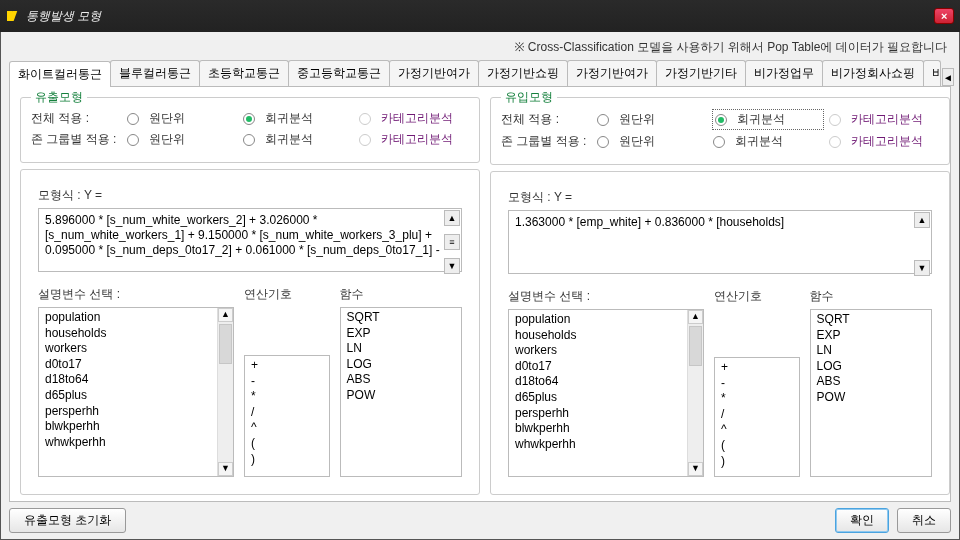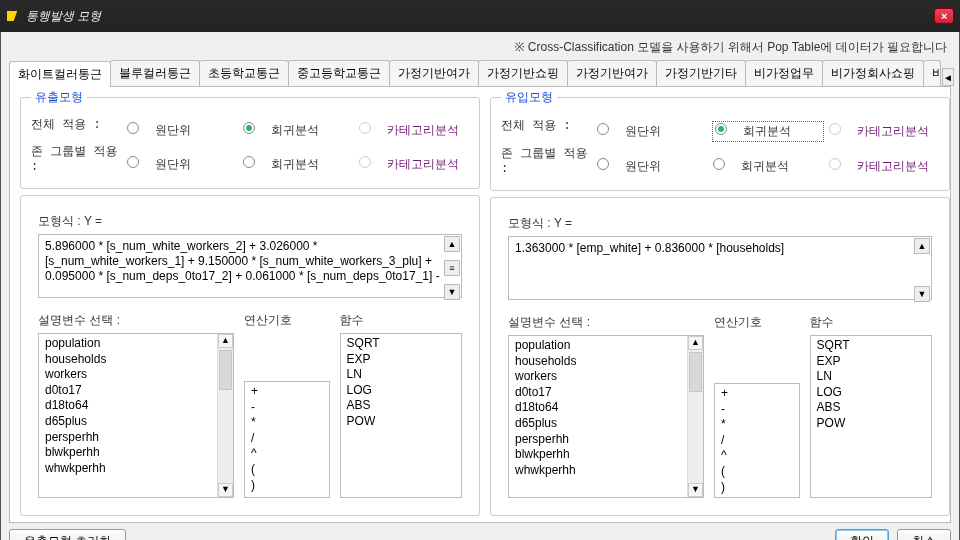--- a/index.html
+++ b/index.html
@@ -13,24 +13,24 @@
 .body { flex: 1; background: #f0f0f0; border: 1px solid #555; border-top: none; display: flex; flex-direction: column; padding: 4px 8px 6px; }
 .notice { text-align: right; font-size: 12px; color: #333; padding: 2px 4px 4px; }
 .tabrow { display: flex; align-items: flex-end; border-bottom: 1px solid #bbb; position: relative; }
 .tab { font-size: 12px; padding: 4px 8px; border: 1px solid #bbb; border-bottom: none; background: #f5f5f5; margin-right: -1px; cursor: pointer; white-space: nowrap; border-radius: 3px 3px 0 0; }
 .tab.active { background: #fff; font-weight: normal; position: relative; top: 1px; }
 .tabscroll { width: 16px; height: 18px; border: 1px solid #bbb; background: #eee; font-size: 10px; display: flex; align-items: center; justify-content: center; cursor: pointer; margin-left: 2px; }
 .tabcontent { flex: 1; background: #fff; border: 1px solid #bbb; border-top: none; padding: 10px 10px 6px; display: flex; flex-direction: column; }
 .panelsrow { flex: 1; display: flex; gap: 10px; }
 .panel { flex: 1; display: flex; flex-direction: column; }
 .fs { border: 1px solid #ccc; border-radius: 3px; padding: 8px 10px 10px; margin-bottom: 6px; position: relative; background: #fff; }
-.fs .legend { position: absolute; top: -9px; left: 10px; background: #fff; padding: 0 4px; font-size: 12px; color: #1d4ed8; }
+.fs .legend { position: absolute; top: -9px; left: 10px; background: #fff; padding: 0 4px; font-size: 12px; color: #15803d; }
 .radiorow { display: flex; align-items: center; font-size: 12px; color: #333; margin: 4px 0; gap: 6px; }
-.radiorow .rlabel { width: 90px; font-family: Liberation Mono, monospace; }
-.ropt { display: flex; gap: 16px; width: 110px; cursor: pointer; margin-top: 12px; }
+.radiorow .rlabel { width: 90px; }
+.ropt { display: flex; align-items: center; gap: 10px; width: 110px; cursor: pointer; }
 .ropt.disabled { color: #701a75; cursor: default; }
 .ropt.tight { padding:1px 2px; }
 .ropt.sel.tight { outline:1px dotted #666; }
 .radio { width: 12px; height: 12px; border: 1px solid #888; border-radius: 50%; display: inline-flex; align-items: center; justify-content: center; background: #fff; }
 .radio.checked::after { content: ""; width: 6px; height: 6px; background: #2b6; border-radius: 50%; display: block; }
 .radio.disabled { border-color: #ccc; }
 .fs2 { flex: 1; border: 1px solid #ccc; border-radius: 3px; padding: 17px; background: #fff; display: flex; flex-direction: column; }
 .eqlabel { font-size: 12px; color: #333; margin-bottom: 4px; }
 .eqbox { position: relative; }
 .equation { width: 100%; height: 64px; font-size: 12px; font-family: "Segoe UI", sans-serif; resize: none; border: 1px solid #bbb; padding: 4px 20px 4px 6px; line-height: 1.25; }

